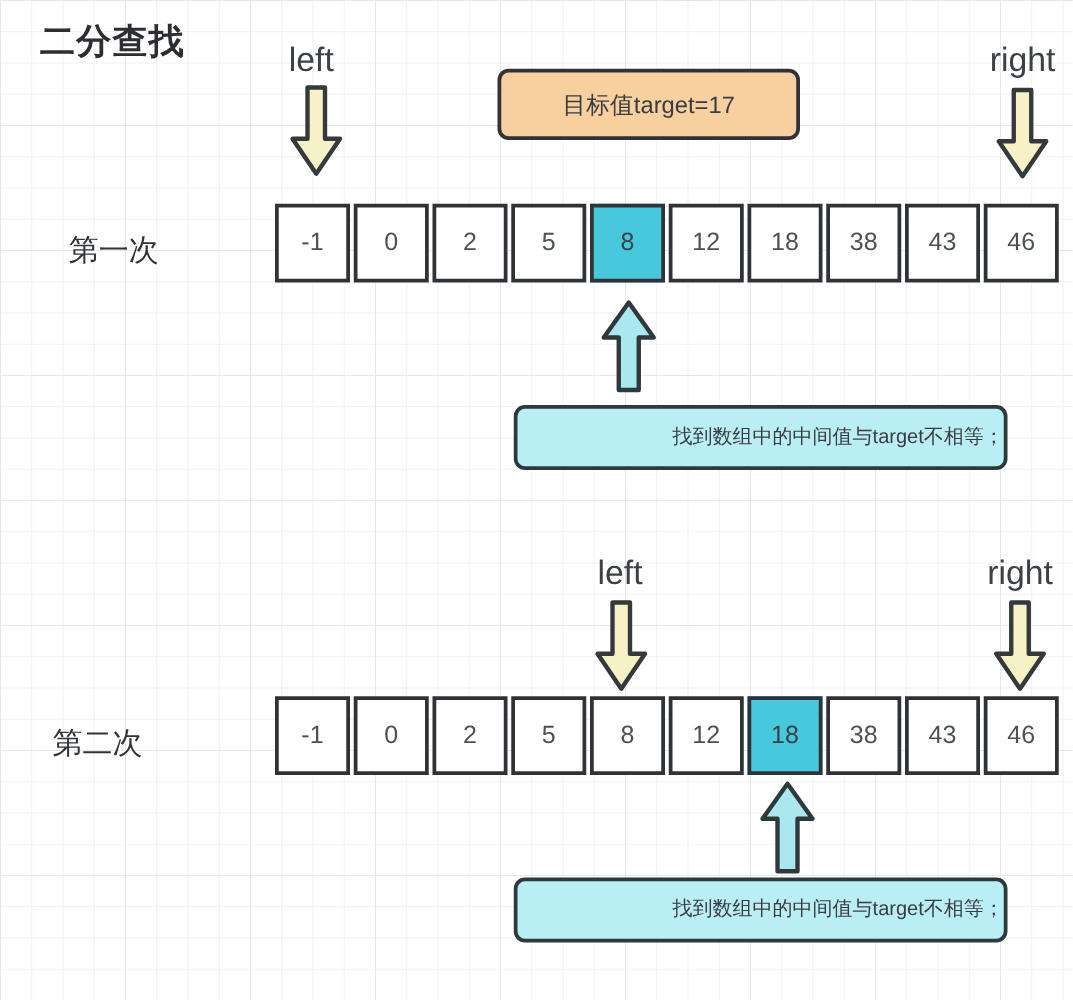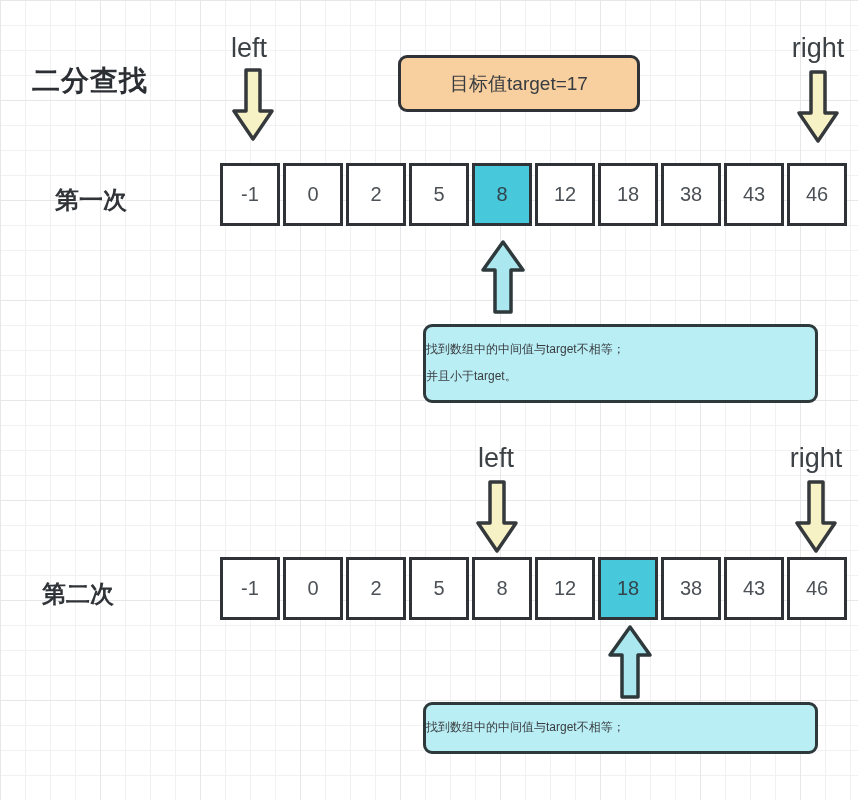--- a/index.html
+++ b/index.html
@@ -14,52 +14,51 @@
     background-image:
       linear-gradient(to right,#e7e7e9 1px,transparent 1px),
       linear-gradient(to bottom,#e7e7e9 1px,transparent 1px),
       linear-gradient(to right,#f1f1f2 1px,transparent 1px),
       linear-gradient(to bottom,#f1f1f2 1px,transparent 1px);
     background-size:100px 100px,100px 100px,25px 25px,25px 25px;
   }
   .abs{position:absolute;}
   .page-title{
     left:32px;top:14px;
-    font-size:28px;font-weight:bold;color:#2b2f33;letter-spacing:1px;margin-top:48px;
+    font-size:28px;font-weight:bold;color:#2b2f33;letter-spacing:1px;
   }
   .ptr-label{
     transform:translateX(-50%);
     font-size:27px;color:#3c4146;
   }
   .row-label{
-    font-size:24px;font-weight:bold;color:#303438;
+    font-size:24px;font-weight:normal;color:#303438;
   }
   .target-box{
     left:398px;top:55px;width:236px;height:51px;
     background:#f8cf9e;border:3px solid #2f3338;border-radius:9px;
     display:flex;align-items:center;justify-content:center;
     font-size:19px;color:#383c40;
   }
   .array-row{
     display:flex;gap:3px;
   }
   .cell{
     width:54px;height:57px;
     background:#ffffff;border:3px solid #2f3338;
     display:flex;align-items:center;justify-content:center;
     font-size:20px;color:#4b5156;
   }
   .cell.hl{background:#48c8db;color:#34444c;}
   .callout{
     width:389px;
     background:#b9eef4;border:3px solid #2e393c;border-radius:9px;
-    text-align:left;
-    font-size:12px;color:#393d41;line-height:27px;
+    text-align:right;
+    font-size:16px;color:#393d41;line-height:27px;
     padding:9px 0 10px 0;
-    margin-left:12px;
   }
   svg.shape{display:block;overflow:visible;}
 </style>
 </head>
 <body>
 
 <div class="canvas">
 
   <div class="abs page-title">二分查找</div>
 
@@ -93,21 +92,20 @@
     <div class="cell">43</div>
     <div class="cell">46</div>
   </div>
 
   <svg class="abs shape" style="left:479px;top:239px" width="48" height="75" viewBox="0 0 48 75">
     <path d="M16 73 L16 31 L4 31 L24 3 L44 31 L32 31 L32 73 Z" fill="#abe7ef" stroke="#2e393c" stroke-width="3.5" stroke-linejoin="round"></path>
   </svg>
 
   <div class="abs callout" style="left:411px;top:324px">
     <div>找到数组中的中间值与target不相等；</div>
-    <div>并且小于target。</div>
   </div>
 
   <div class="abs ptr-label" style="left:496px;top:443px">left</div>
 
   <svg class="abs shape" style="left:475px;top:480px" width="44" height="74" viewBox="0 0 44 74">
     <path d="M15 2 L29 2 L29 43 L41 43 L22 71 L3 43 L15 43 Z" fill="#f7f2c6" stroke="#35393c" stroke-width="3.5" stroke-linejoin="round"></path>
   </svg>
 
   <div class="abs ptr-label" style="left:816px;top:443px">right</div>
 

